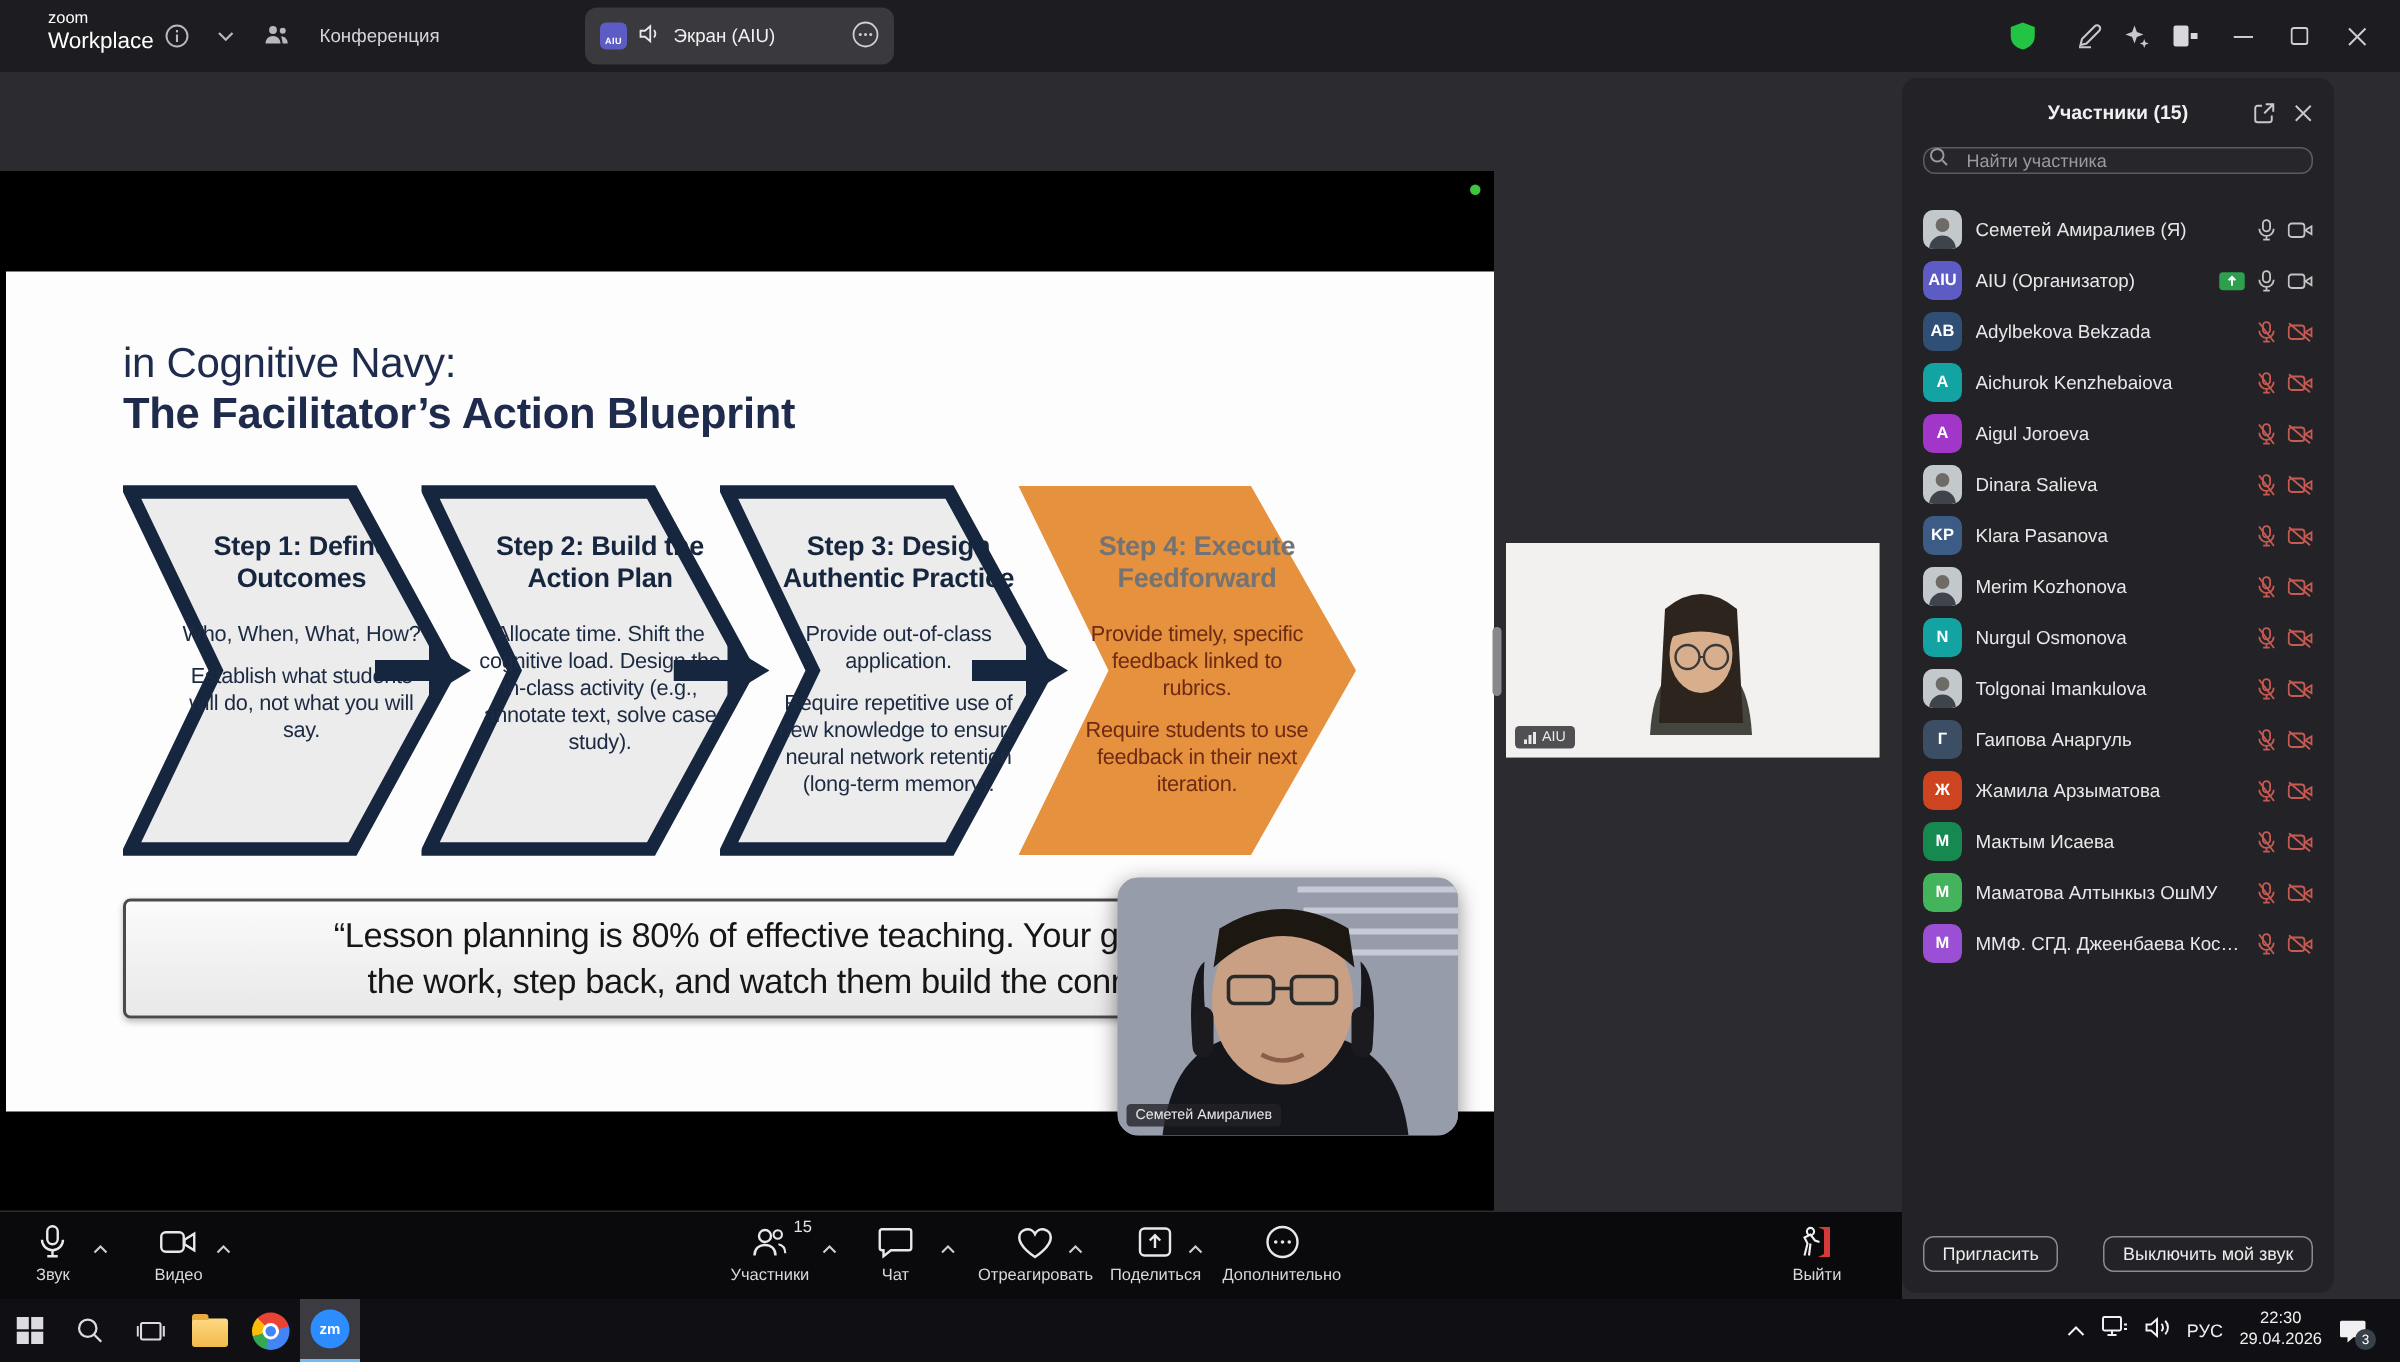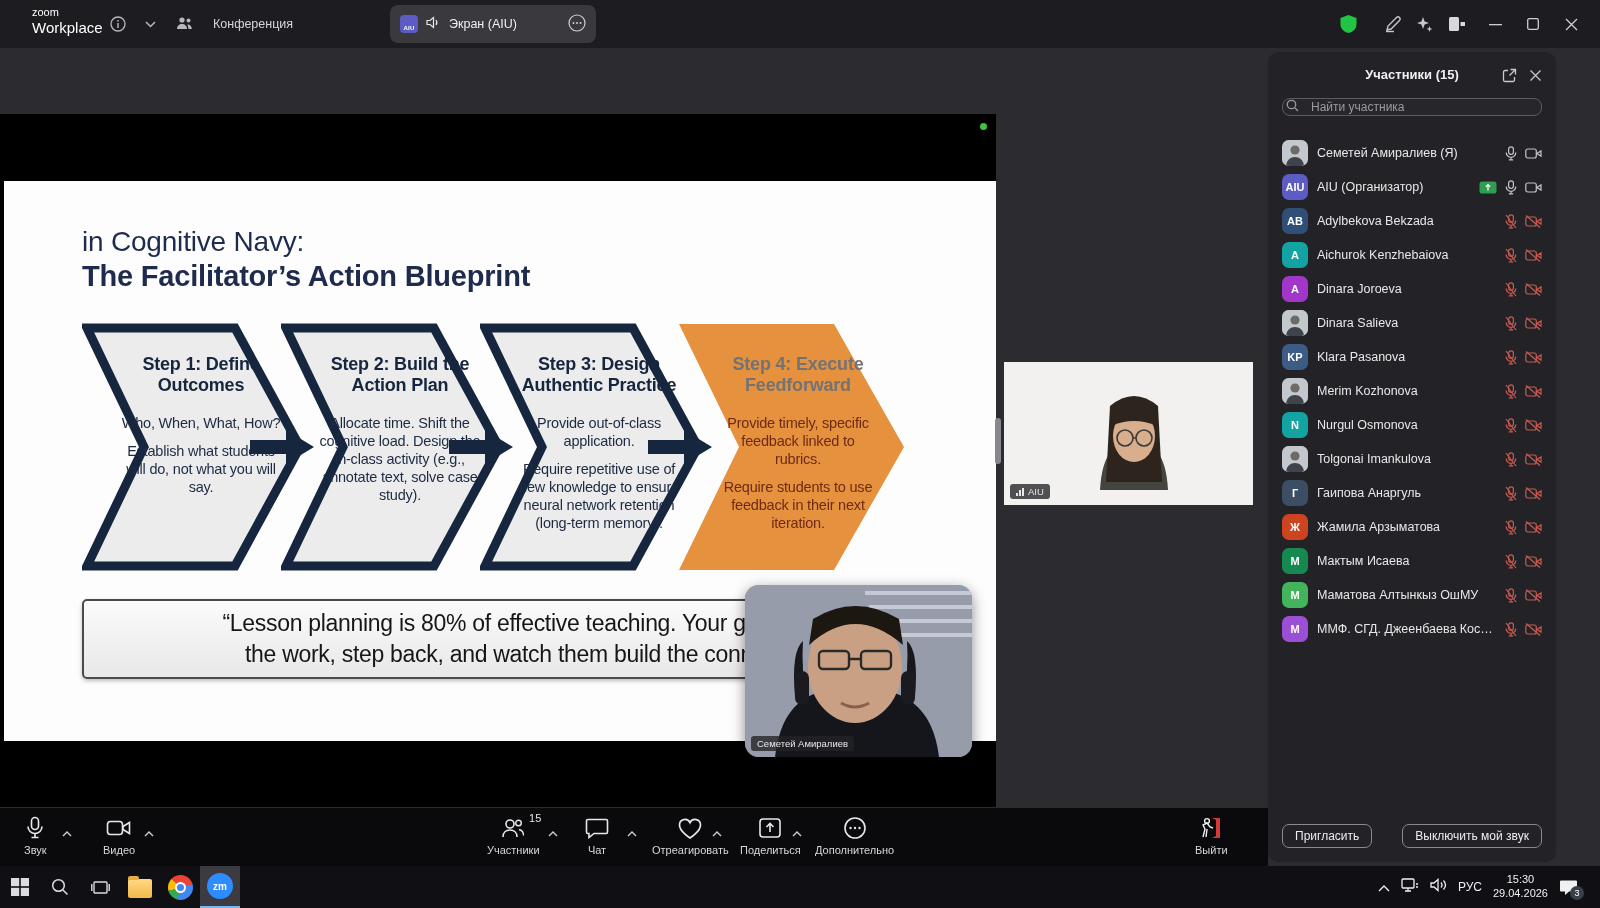--- a/index.html
+++ b/index.html
@@ -566,21 +566,21 @@
               </svg>
             </span>
           </span>
         </div>
 
         <div class="prow">
           <span class="av t-initials" style="--av: #a136c9;">
 
             <span class="fit-norm">A</span>
           </span>
-          <span class="pname">Dinara Joroeva</span>
+          <span class="pname">Aigul Joroeva</span>
           <span class="pstat">
 
             <span class="pi mic-off">
               <svg width="12" height="15" viewBox="0 0 12 15">
                 <rect x="3.6" y="0.8" width="4.8" height="7.5" rx="2.4" fill="none" stroke="currentColor" stroke-width="1.2"></rect>
                 <path d="M1.2 6.5a4.8 4.8 0 0 0 9.6 0M6 11.5v2.3M3.8 13.8h4.4" fill="none" stroke="currentColor" stroke-width="1.2"></path>
                 <path class="slash" d="M1 1l10 13" stroke="currentColor" stroke-width="1.2"></path>
               </svg>
             </span>
             <span class="pi cam-off">
@@ -908,21 +908,21 @@
         </svg>
     </span>
     <span>
       <svg width="17" height="14" viewBox="0 0 17 14">
           <path d="M1 5h3l4-3.5v11L4 9H1z" fill="none" stroke="#f0f0f2" stroke-width="1.3"></path>
           <path d="M11 4.5c1.2 1.5 1.2 3.5 0 5M13.5 2.5c2.4 2.7 2.4 6.3 0 9" fill="none" stroke="#f0f0f2" stroke-width="1.3"></path>
         </svg>
     </span>
     <span style="font-size:12px">РУС</span>
     <span class="clock">
-      <div>15:30</div>
+      <div>22:30</div>
       <div>29.04.2026</div>
     </span>
     <span class="notif">
       <svg width="19" height="17" viewBox="0 0 19 17">
           <path d="M2 1.5h15a1 1 0 0 1 1 1v9a1 1 0 0 1-1 1h-7l-4 3.5v-3.5H2a1 1 0 0 1-1-1v-9a1 1 0 0 1 1-1z" fill="#f0f0f2"></path>
         </svg>
       <span class="nbadge">3</span>
     </span>
   </div>
 </div>

